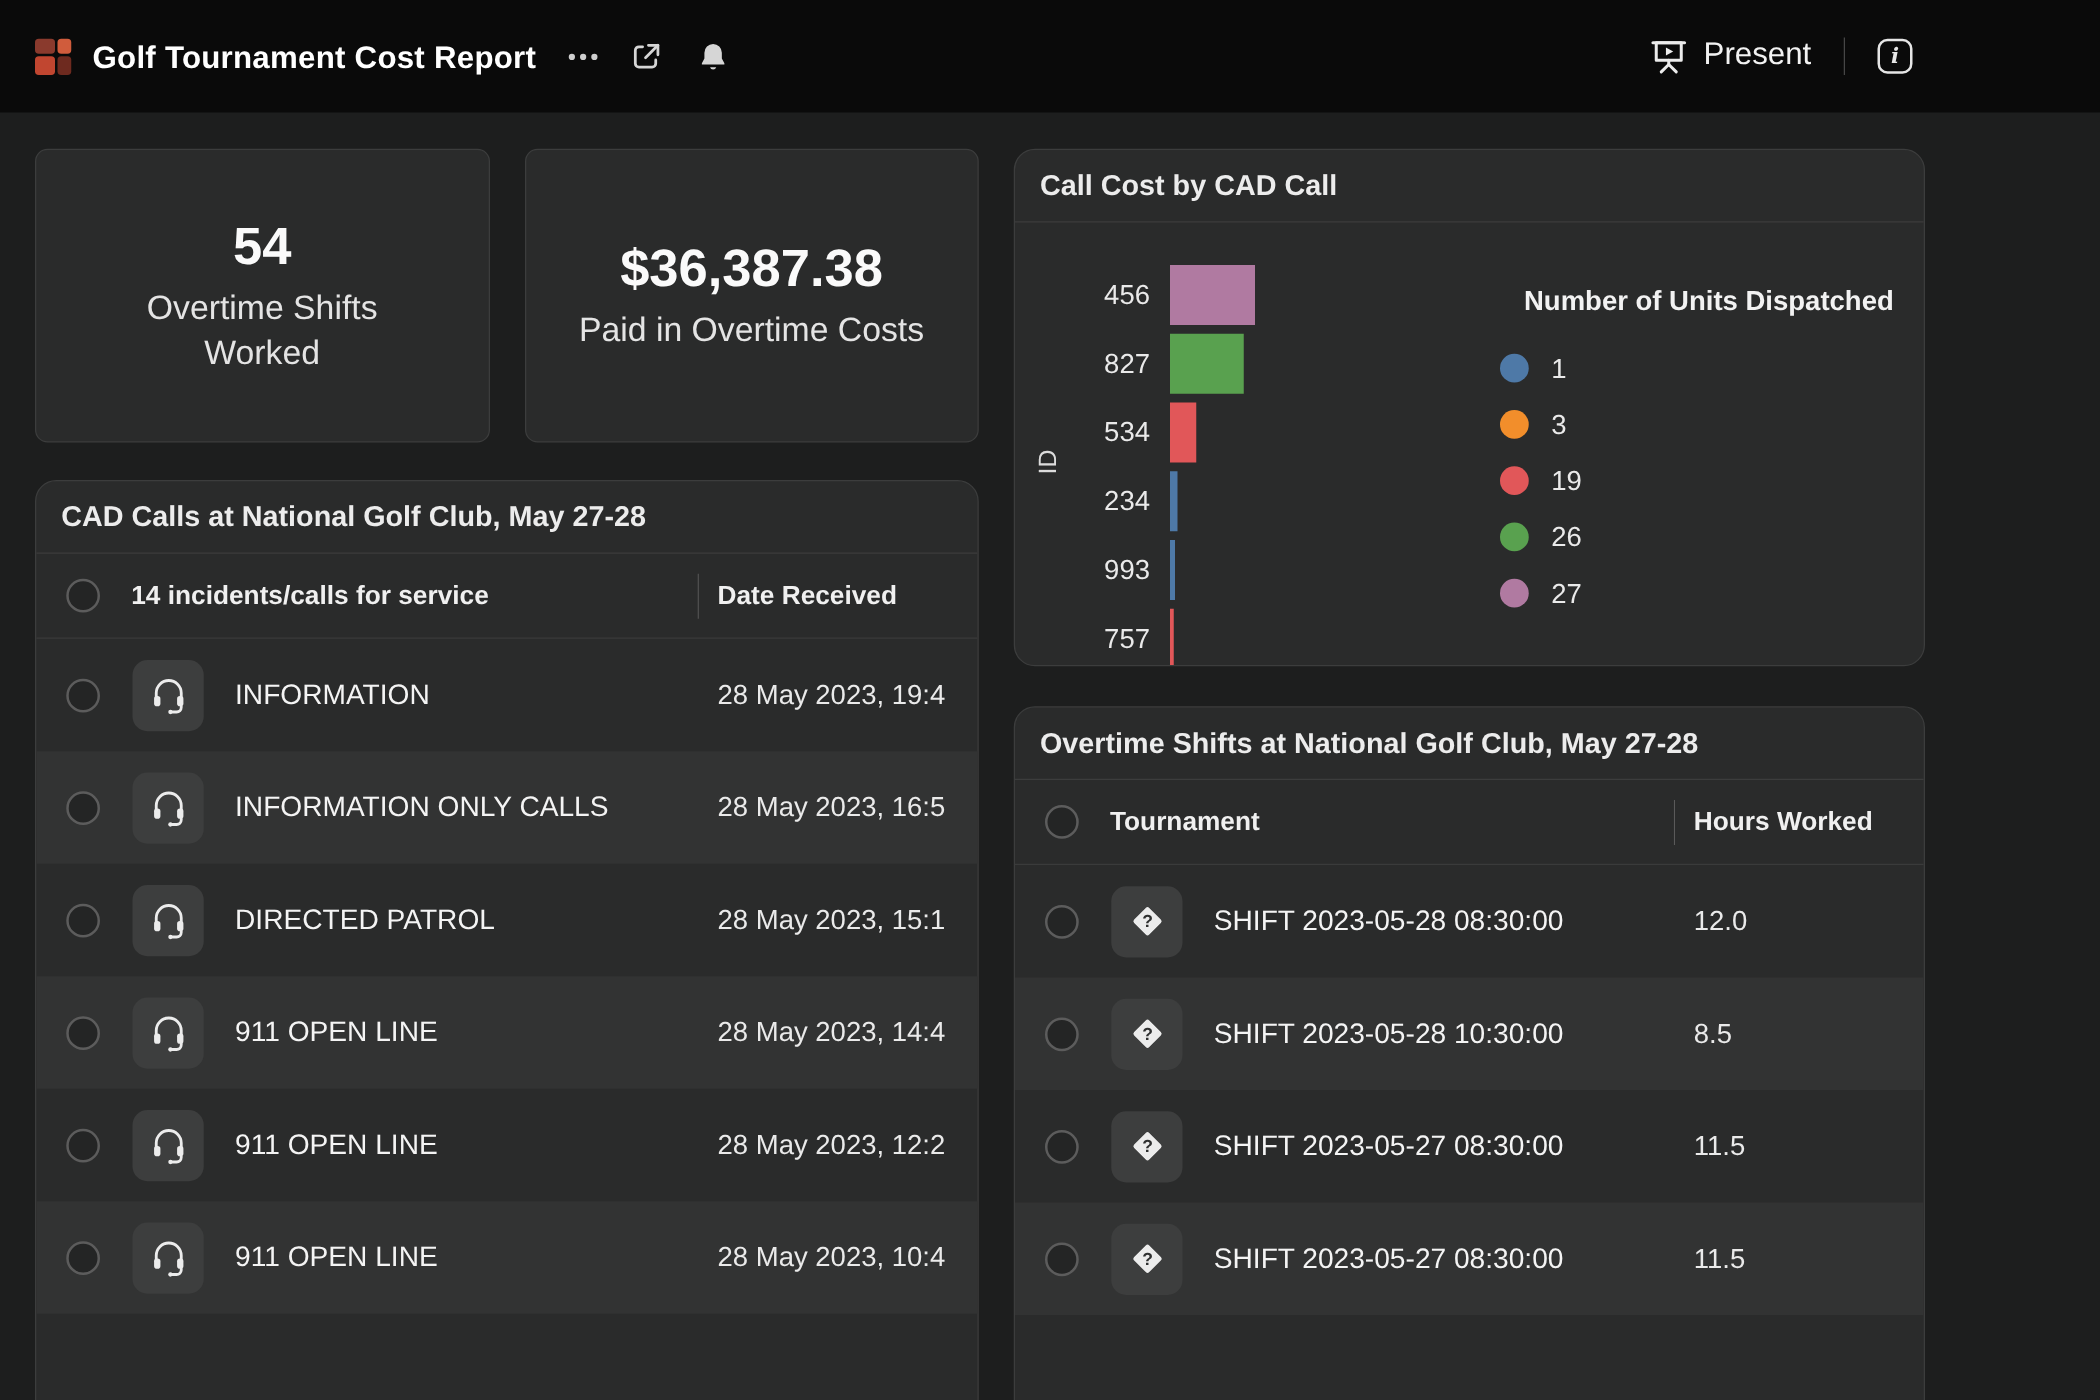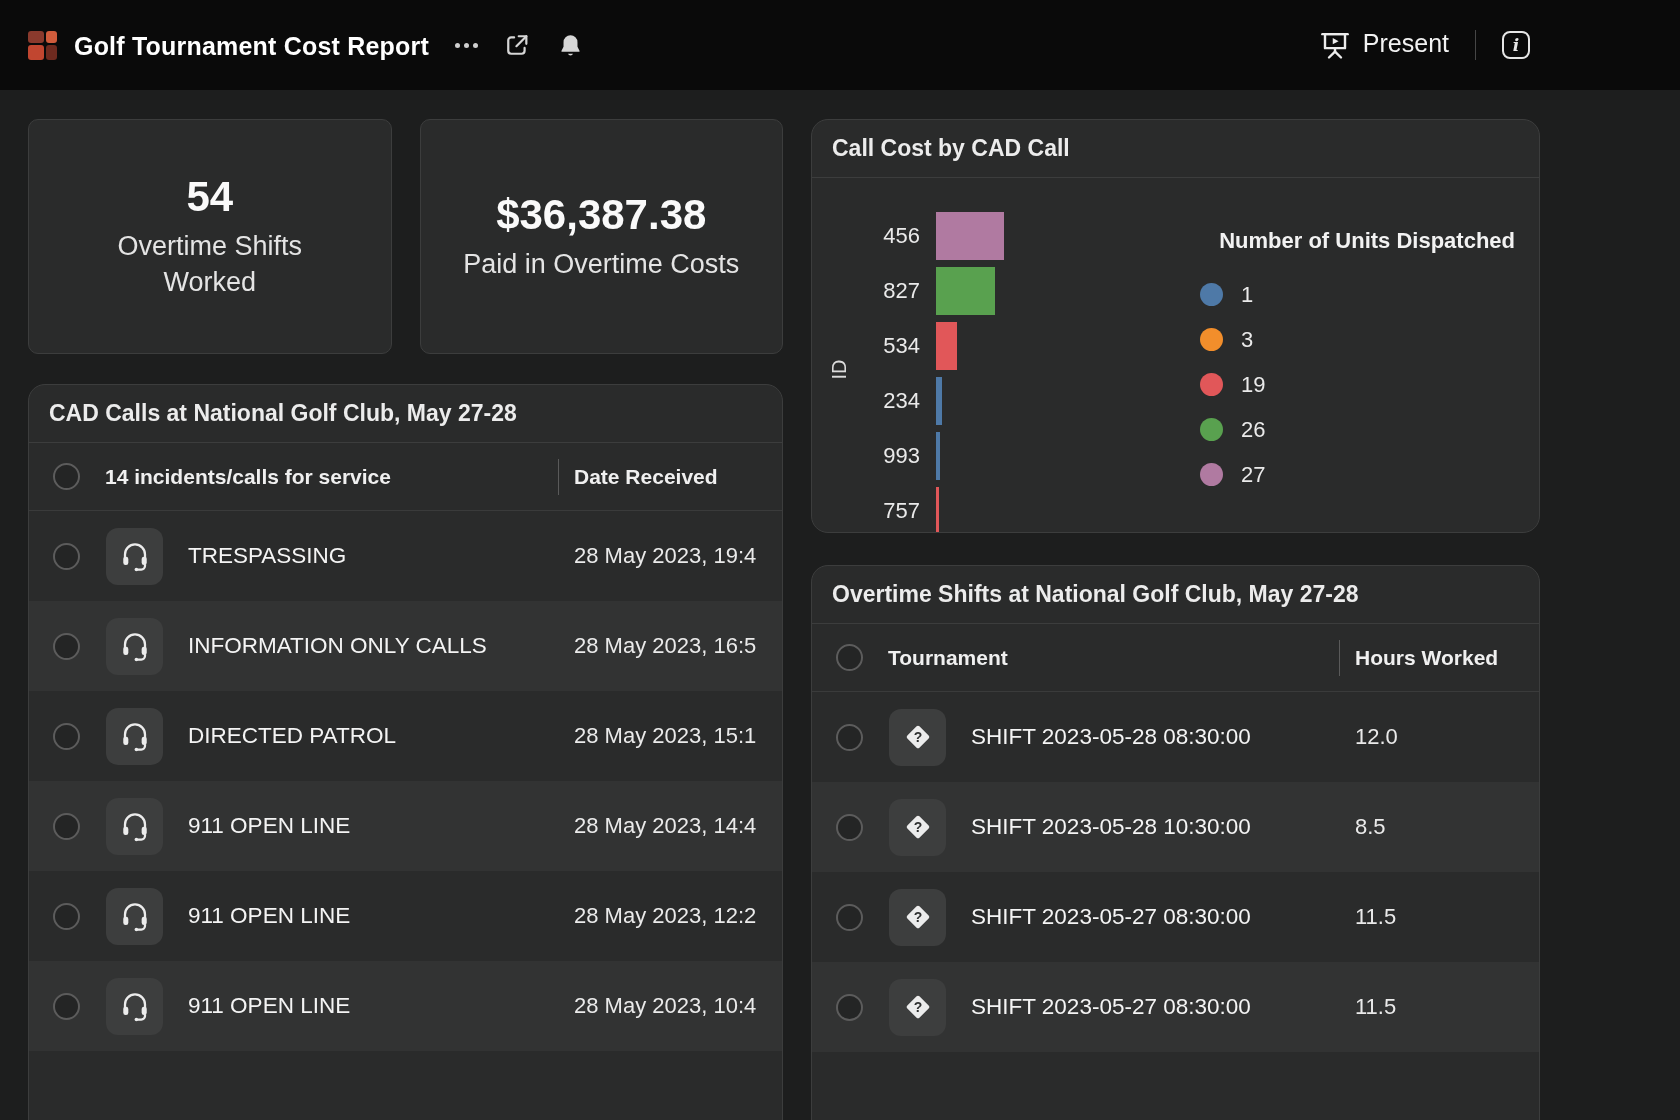--- a/index.html
+++ b/index.html
@@ -180,21 +180,21 @@
     <span class="cb"></span>
     <span class="row-icon">
       <svg width="32" height="32" viewBox="0 0 24 24" fill="none">
         <path d="M4.5 14v-3.2a7.5 7.5 0 0 1 15 0V14" stroke="#ececec" stroke-width="1.7" stroke-linecap="round"></path>
         <rect x="3.2" y="12.6" width="3.8" height="6.2" rx="1.7" fill="#ececec"></rect>
         <rect x="17" y="12.6" width="3.8" height="6.2" rx="1.7" fill="#ececec"></rect>
         <path d="M19.5 18.8v.6a2.8 2.8 0 0 1-2.8 2.8h-3.2" stroke="#ececec" stroke-width="1.7" stroke-linecap="round"></path>
         <circle cx="13" cy="22.2" r="1.3" fill="#ececec"></circle>
       </svg>
     </span>
-    <span class="row-main">TRESPASSING</span>
+    <span class="row-main">INFORMATION</span>
     <span class="row-right w-date">28 May 2023, 19:4</span>
   </div>
 
   <div class="trow alt">
     <span class="cb"></span>
     <span class="row-icon">
       <svg width="32" height="32" viewBox="0 0 24 24" fill="none">
         <path d="M4.5 14v-3.2a7.5 7.5 0 0 1 15 0V14" stroke="#ececec" stroke-width="1.7" stroke-linecap="round"></path>
         <rect x="3.2" y="12.6" width="3.8" height="6.2" rx="1.7" fill="#ececec"></rect>
         <rect x="17" y="12.6" width="3.8" height="6.2" rx="1.7" fill="#ececec"></rect>

